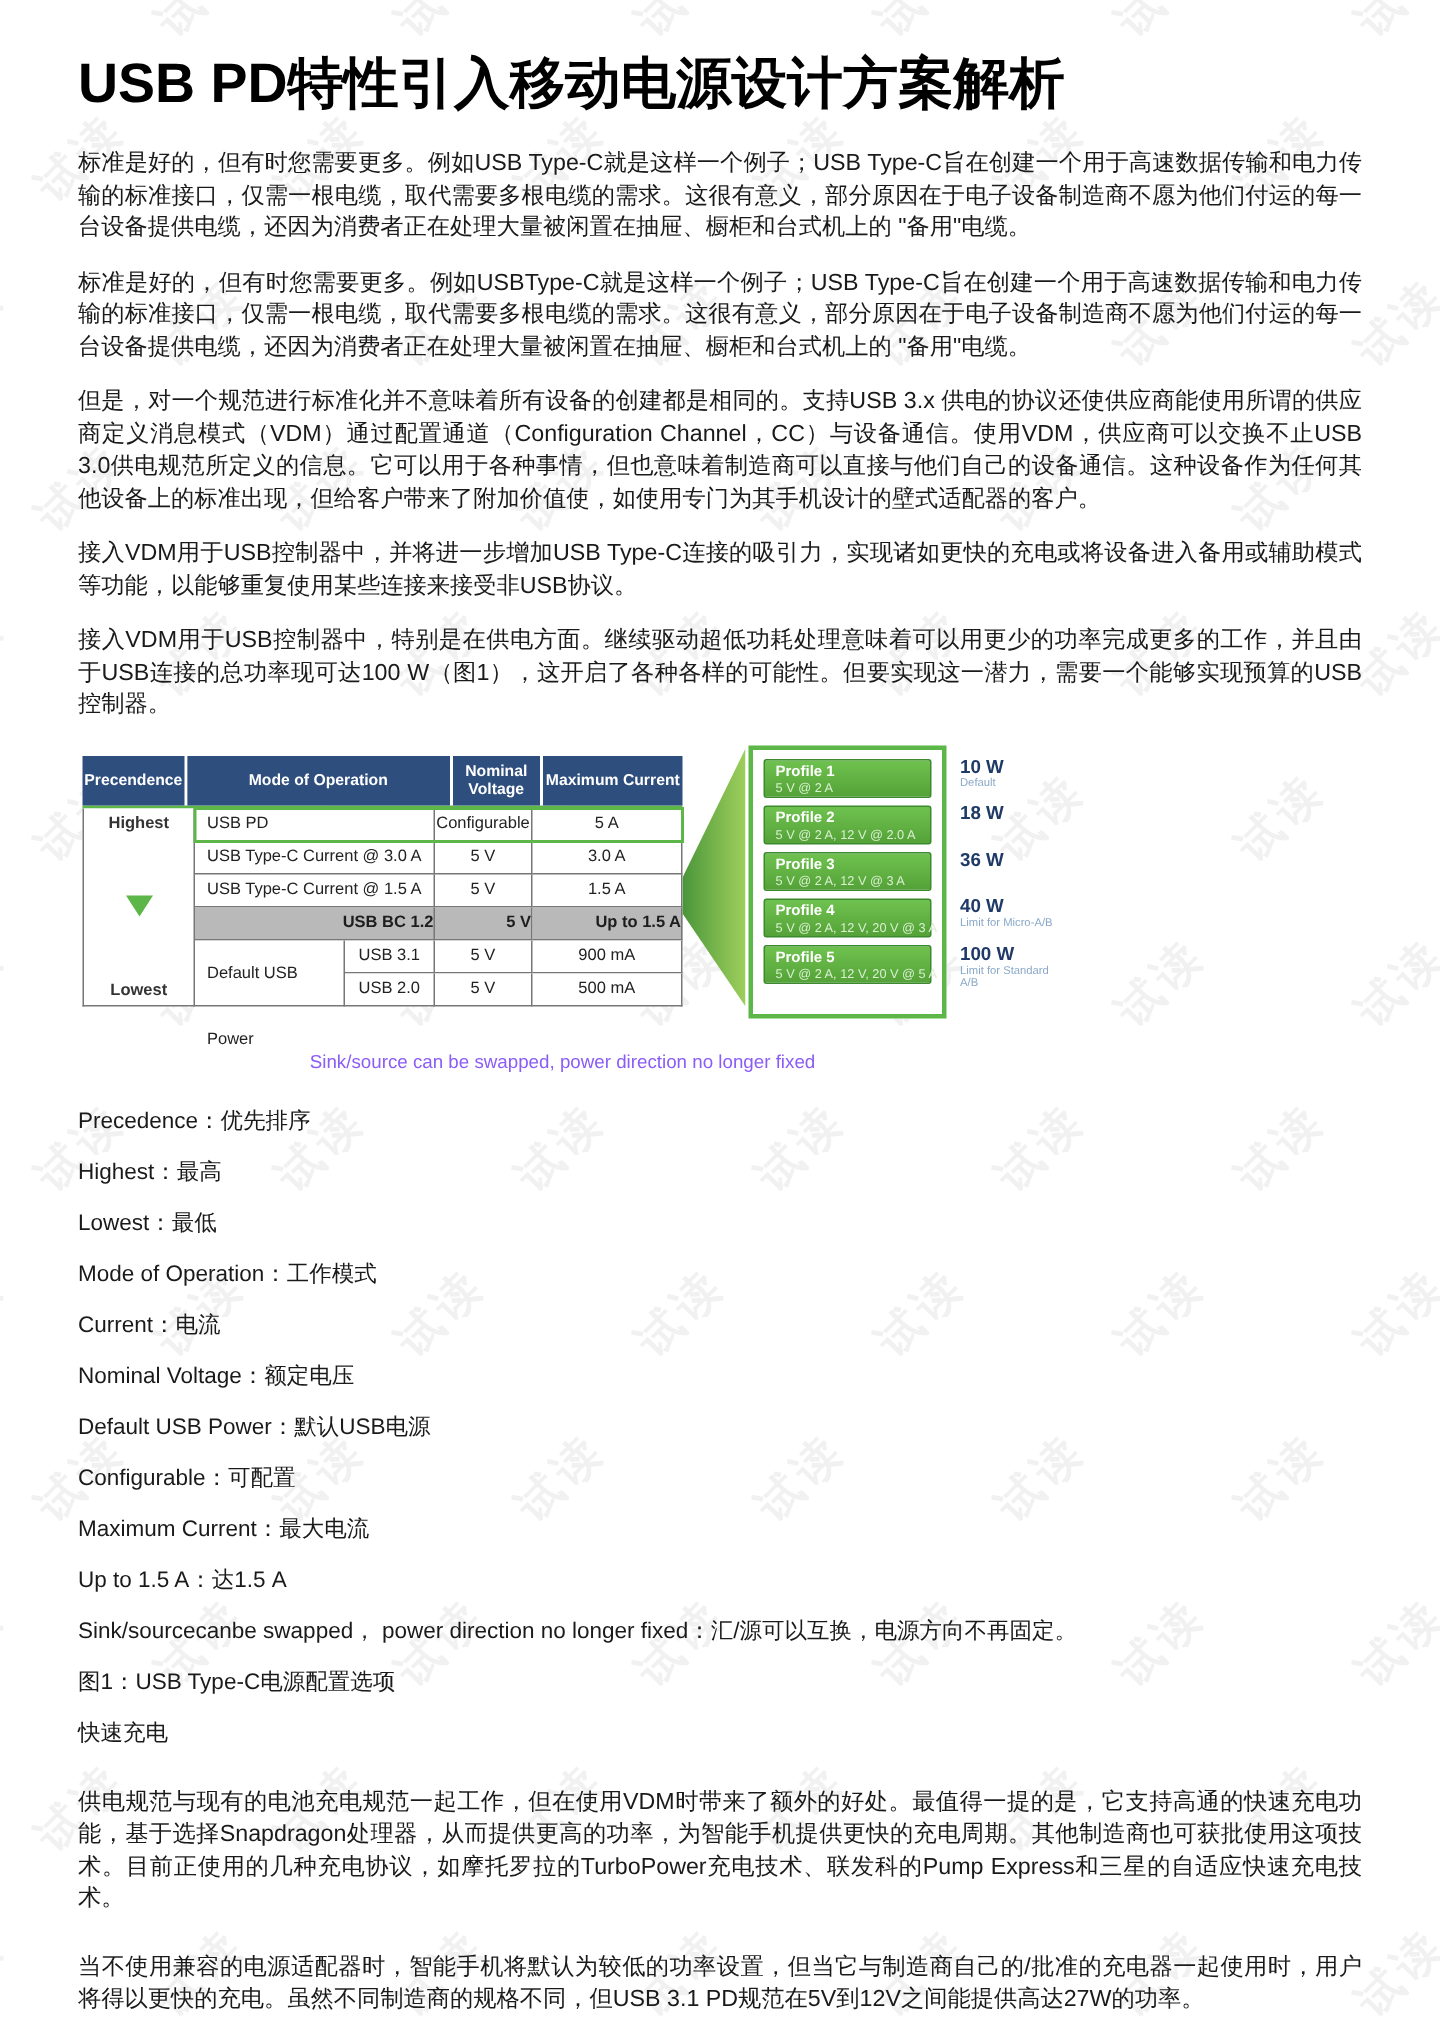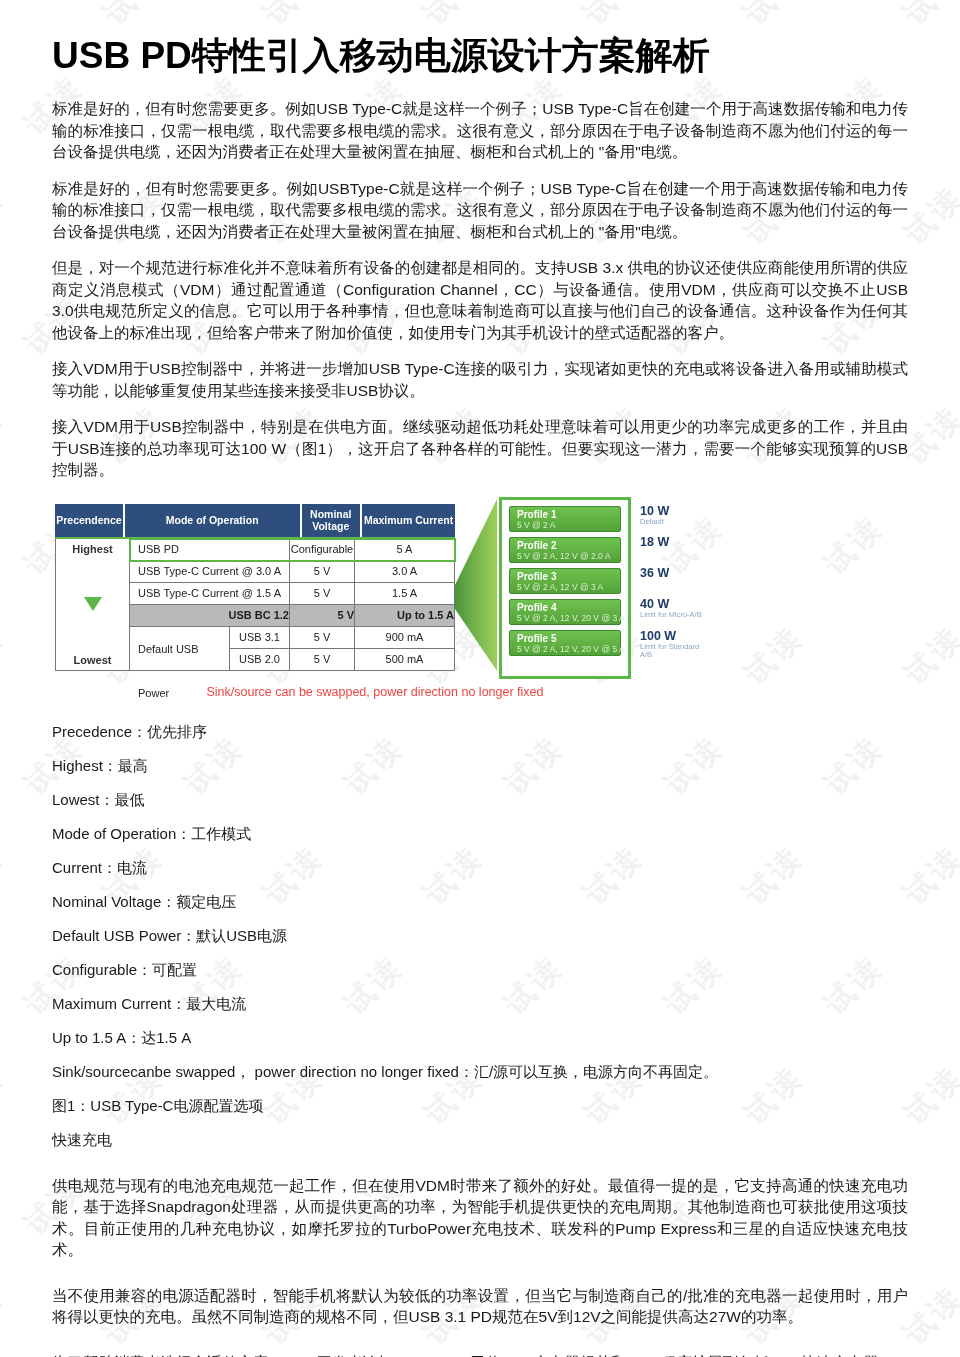--- a/index.html
+++ b/index.html
@@ -75,21 +75,21 @@
     padding:2px 7px;color:#fff;
   }
   .pbox:last-child{margin-bottom:14px;}
   .pname{font-size:10px;font-weight:bold;line-height:11px;}
   .pconf{font-size:8.5px;line-height:10px;color:#d9efd0;white-space:nowrap;}
   
   .watts{margin-left:9px;padding-top:8px;}
   .witem{height:31.3px;box-sizing:border-box;}
   .wpow{font-size:12.5px;font-weight:bold;color:var(--watt_navy,#1f3a66);line-height:13px;}
   .wnote{font-size:7.5px;color:var(--note_blue,#8aa8c8);line-height:8.5px;max-width:62px;}
-  .caption{width:640px;text-align:center;font-size:12.5px;color:#ef4444;margin-top:6px;}
+  .caption{width:640px;text-align:center;font-size:12.5px;color:#8b5cf6;margin-top:22px;}
   
   .gloss{margin-top:22px;}
   .gitem{font-size:15px;line-height:21px;margin-bottom:13px;}
   p.para2{font-size:15.5px;line-height:21.5px;margin:24px 0 0 0;text-align:justify;}
   p.para2.first{margin-top:25px;}
 </style>
 </head>
 <body>
 
 <div class="wm-layer">

